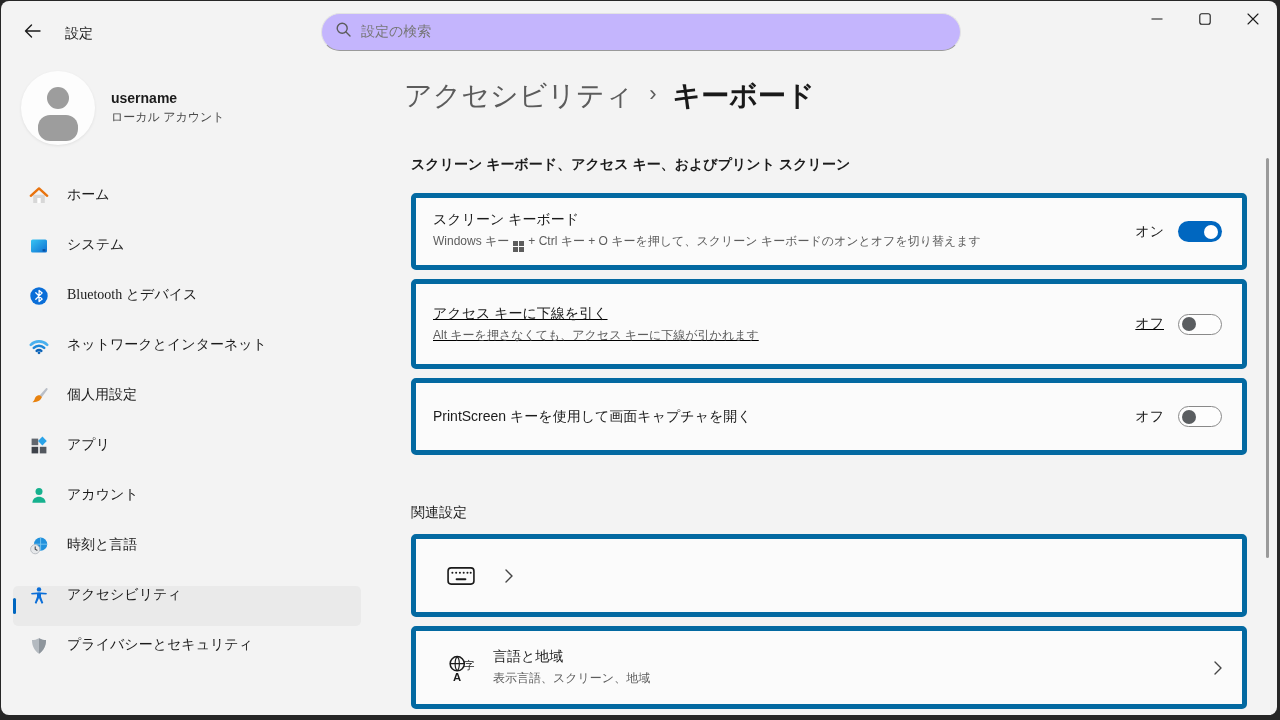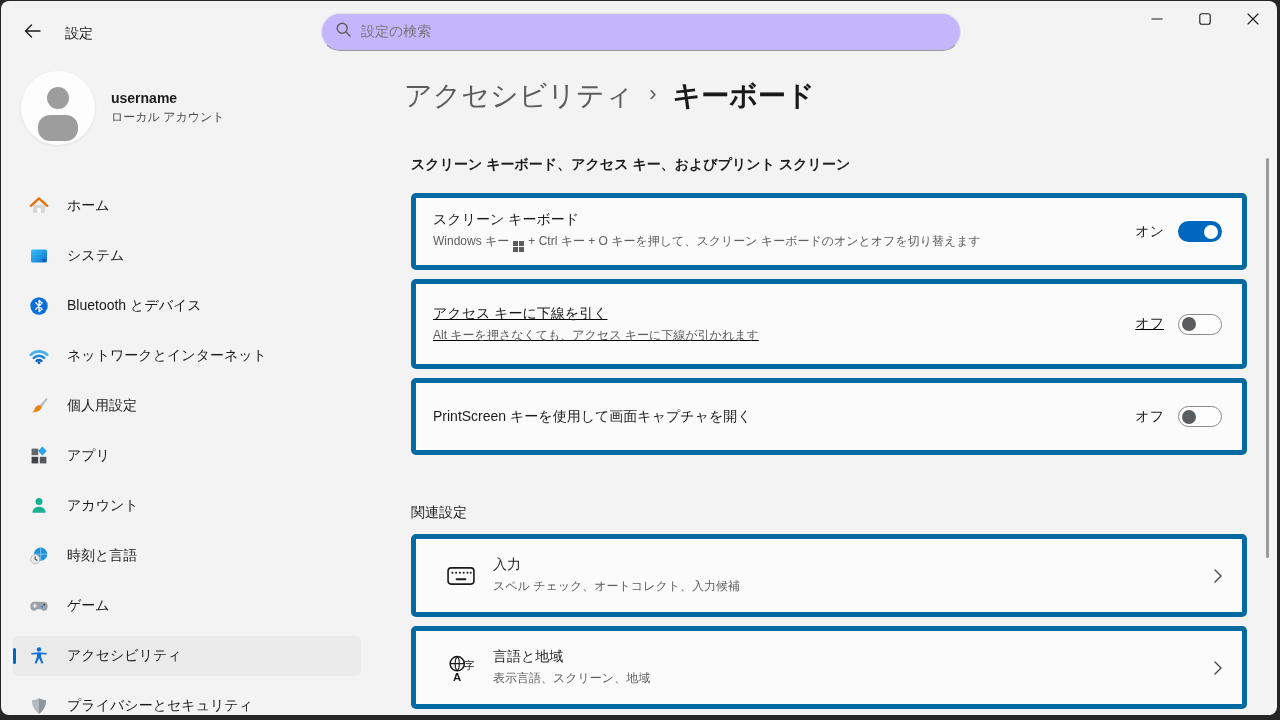--- a/index.html
+++ b/index.html
@@ -33,21 +33,21 @@
   .avatar .head { position:absolute; left:26px; top:16px; width:22px; height:22px;
     border-radius:50%; background:#9d9d9d; }
   .avatar .body { position:absolute; left:17px; top:44px; width:40px; height:26px;
     border-radius:12px; background:#9d9d9d; }
   .user-text { margin-left:16px; }
   .user-name { font-size:14px; font-weight:700; color:#1b1b1b; }
   .user-type { font-size:12px; color:#4a4a4a; margin-top:3px; }
 
   .nav { position:absolute; left:12px; top:133px; width:348px; }
   .nav-item { position:relative; height:40px; margin-bottom:10px; border-radius:5px;
-    display:flex; align-items:center; padding-left:16px; cursor:pointer; }
+    display:flex; align-items:flex-start; padding-left:16px; cursor:pointer;font-family:Liberation Serif, serif; }
   .nav-item.selected { background:#eaeaea; }
   .nav-item.selected::before { content:""; position:absolute; left:0; top:12px;
     width:3px; height:16px; border-radius:2px; background:#0067c0; }
   .nav-icon { width:20px; height:20px; flex:0 0 20px; display:flex; }
   .nav-label { margin-left:18px; font-size:14px; color:#1b1b1b; white-space:nowrap; }
 
   
   .breadcrumb { position:absolute; left:403px; top:76px; display:flex; align-items:center; }
   .crumb-parent { font-size:28px; color:#5c5c5c; cursor:pointer; }
   .crumb-sep { font-size:22px; color:#5c5c5c; margin:0 16px; padding-bottom:4px; }
@@ -231,31 +231,20 @@
           <svg viewBox="0 0 20 20" width="20" height="20">
               <circle cx="11.6" cy="8.2" r="6.6" fill="#2191dc"></circle>
               <path d="M5.2 8.2 h12.8 M11.6 1.8 v12.8" stroke="#7cc7f0" stroke-width=".9" fill="none"></path>
               <circle cx="6.2" cy="13.2" r="4.6" fill="#e6e8ea" stroke="#aeb4ba" stroke-width=".8"></circle>
               <path d="M6.2 10.8 v2.5 l1.8 1" stroke="#43484e" stroke-width="1.1" fill="none" stroke-linecap="round"></path>
             </svg>
         </span>
         <span class="nav-label">時刻と言語</span>
       </div>
 
-      <div class="nav-item">
-        <span class="nav-icon">
-          <svg viewBox="0 0 20 20" width="20" height="20">
-              <path d="M5.5 5.8 h9 c2.6 0 4.2 2 4.2 4.6 c0 2.6 -1.6 4.4 -3.6 4.4 c-1.4 0 -2.2 -.8 -3 -1.6 h-4.2 c-.8 .8 -1.6 1.6 -3 1.6 c-2 0 -3.6 -1.8 -3.6 -4.4 C1.3 7.8 2.9 5.8 5.5 5.8 Z" fill="#9aa0a7"></path>
-              <path d="M5.8 8 v3.4 M4.1 9.7 h3.4" stroke="#ffffff" stroke-width="1.1" stroke-linecap="round"></path>
-              <circle cx="13.2" cy="10.8" r=".95" fill="#2f81d8"></circle>
-              <circle cx="15.3" cy="8.8" r=".95" fill="#474c52"></circle>
-            </svg>
-        </span>
-        <span class="nav-label">ゲーム</span>
-      </div>
 
       <div class="nav-item selected">
         <span class="nav-icon">
           <svg viewBox="0 0 20 20" width="20" height="20">
               <circle cx="10" cy="3.4" r="2.2" fill="#0a6ed8"></circle>
               <path d="M2.6 8.4 L2.1 6.9 L8 6.4 L10 6.3 L12 6.4 L17.9 6.9 L17.4 8.4 L12 8.2 L12 10.8 L14.3 16.9 L12.6 17.7 L10 11.9 L7.4 17.7 L5.7 16.9 L8 10.8 L8 8.2 Z" fill="#0a6ed8"></path>
             </svg>
         </span>
         <span class="nav-label">アクセシビリティ</span>
       </div>
@@ -334,24 +323,20 @@
             <rect x="1" y="3.5" width="24" height="15" rx="2.8" fill="none" stroke="#1b1b1b" stroke-width="1.5"></rect>
             <circle cx="5" cy="8" r=".95" fill="#1b1b1b"></circle>
             <circle cx="8.5" cy="8" r=".95" fill="#1b1b1b"></circle>
             <circle cx="12" cy="8" r=".95" fill="#1b1b1b"></circle>
             <circle cx="15.5" cy="8" r=".95" fill="#1b1b1b"></circle>
             <circle cx="19" cy="8" r=".95" fill="#1b1b1b"></circle>
             <circle cx="22" cy="8" r=".95" fill="#1b1b1b"></circle>
             <rect x="8" y="13" width="10" height="2" rx="1" fill="#1b1b1b"></rect>
           </svg>
       </span>
-      <div class="card-text">
-        <div class="card-title">入力</div>
-        <div class="card-desc">スペル チェック、オートコレクト、入力候補</div>
-      </div>
       <span class="chevron">
         <svg width="8" height="14" viewBox="0 0 8 14">
             <path d="M1 1 L7 7 L1 13" fill="none" stroke="#454545" stroke-width="1.4" stroke-linecap="round" stroke-linejoin="round"></path>
           </svg>
       </span>
     </div>
 
     <div class="card h83 related-card">
       <span class="rel-icon">
         <svg viewBox="0 0 26 26" width="28" height="28">

